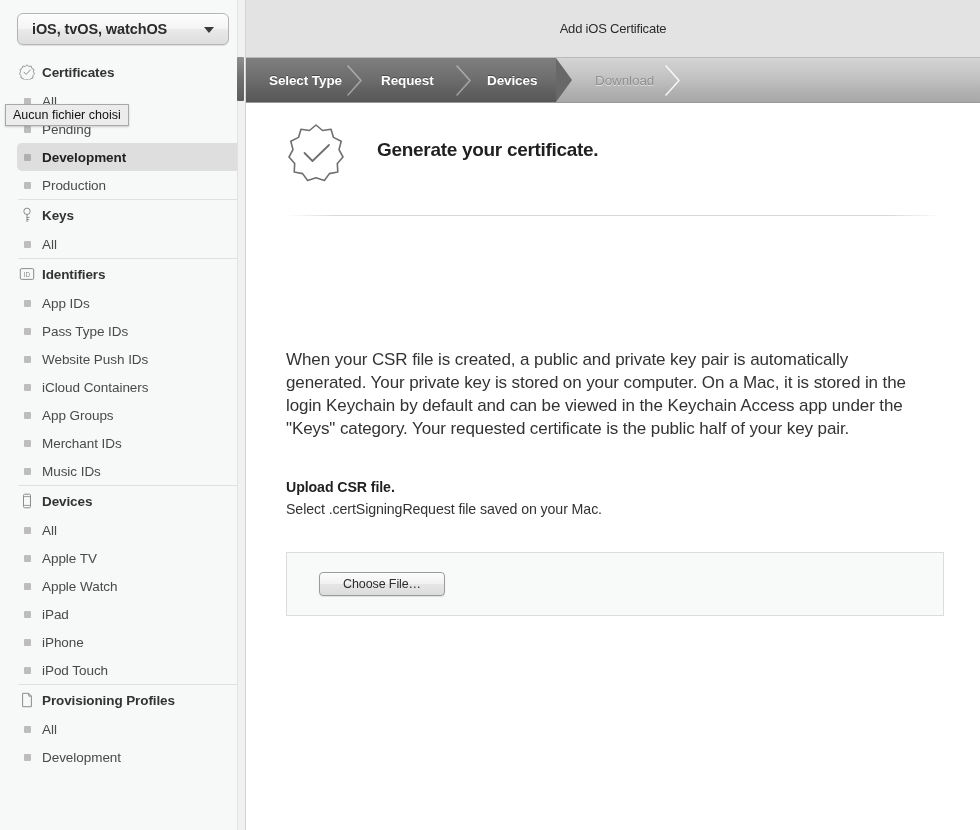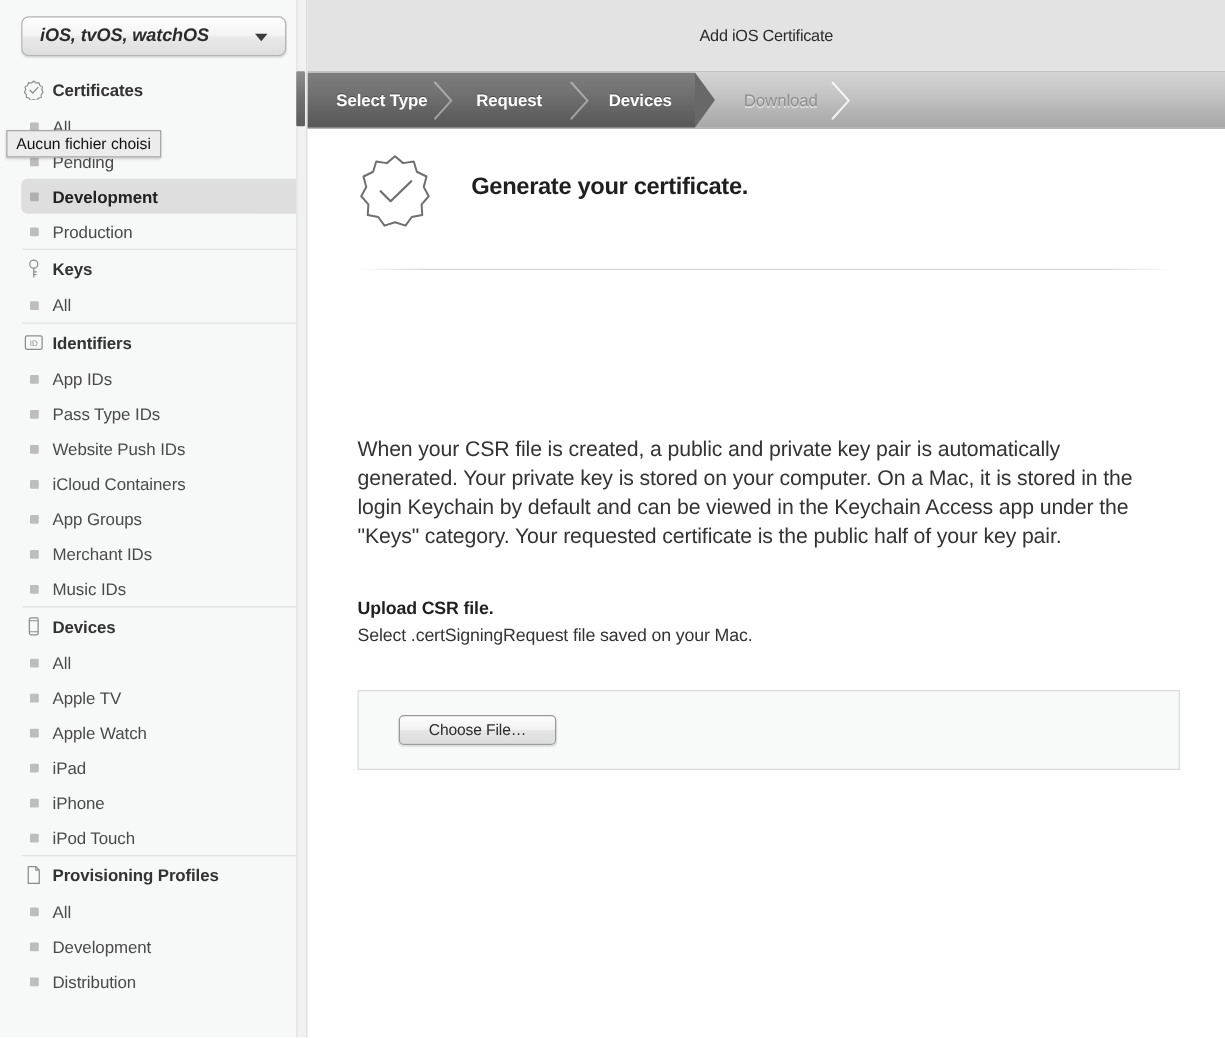--- a/index.html
+++ b/index.html
@@ -33,21 +33,20 @@
 
   .platform-select {
     position: absolute;
     left: 17px; top: 13px;
     width: 212px; height: 32px;
     border: 1px solid #b4b4b4;
     border-radius: 6px;
     background: linear-gradient(to bottom, #fdfdfd 0%, #f4f4f4 48%, #e9e9e9 52%, #dedede 100%);
     box-shadow: 0 1px 1px rgba(0,0,0,0.10), inset 0 1px 0 rgba(255,255,255,0.9);
     cursor: default;
-    font-style: italic;
   }
   .platform-select .ps-label {
     position: absolute;
     left: 14px; top: 0;
     line-height: 30px;
     font-size: 14.5px;
     font-weight: bold;
     color: #2b2b2b;
     letter-spacing: -0.1px;
   }
@@ -463,24 +462,20 @@
             <span class="sec-title">Provisioning Profiles</span>
           </div>
           <div class="nav-item">
             <span class="bullet"></span>
             <span class="ni-label">All</span>
           </div>
           <div class="nav-item">
             <span class="bullet"></span>
             <span class="ni-label">Development</span>
           </div>
-          <div class="nav-item">
-            <span class="bullet"></span>
-            <span class="ni-label">Distribution</span>
-          </div>
         </div>
       </div>
 
     <div class="sb-track">
       <div class="sb-thumb"></div>
     </div>
 
     <div class="tooltip">Aucun fichier choisi</div>
   </div>
 

